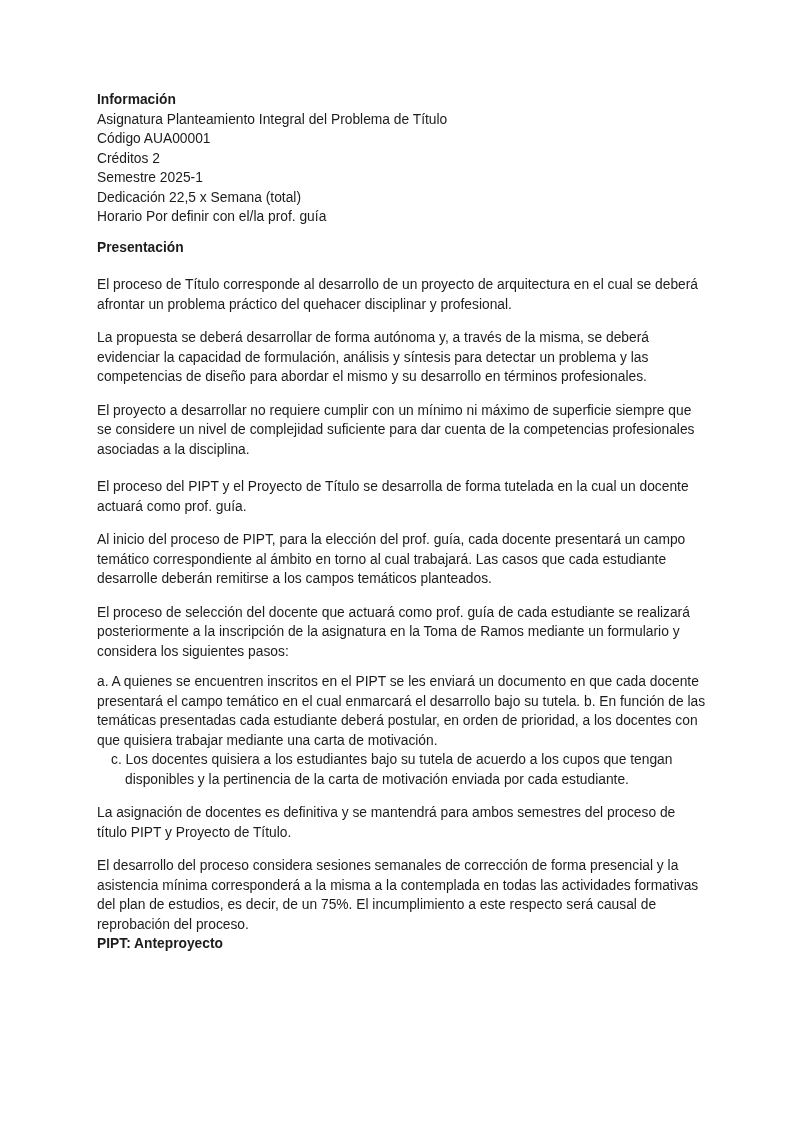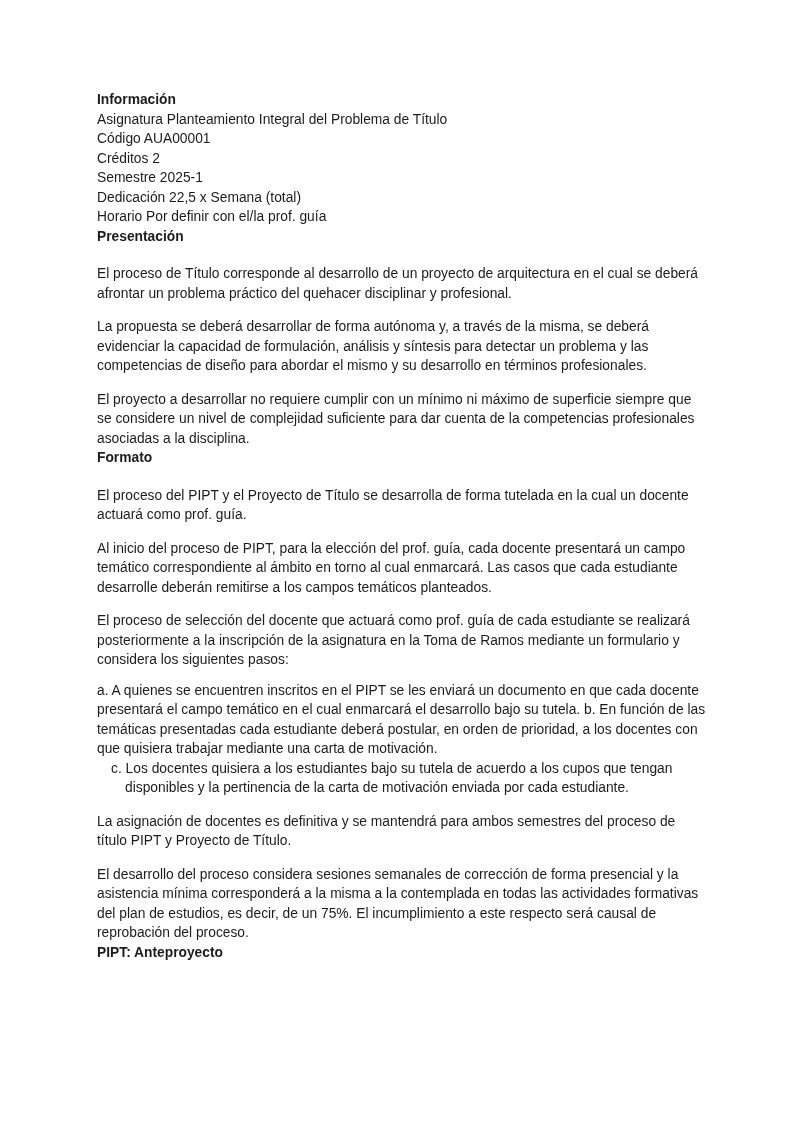--- a/index.html
+++ b/index.html
@@ -16,20 +16,21 @@
     height: 1132px;
     background: #ffffff;
     padding: 90px 94px 0 97px;
   }
   .page, .page p, .page .line, .page h2 {
     font-size: 13.8px;
     line-height: 19.5px;
   }
   h2 {
     font-weight: bold;
+    margin-top: 11px;
   }
   section:first-of-type h2 { margin-top: 0; }
   .line { margin: 0; }
   p { margin-top: 14px; }
   p.first { margin-top: 18px; }
   p.gap-lg { margin-top: 11px; }
   p.hang {
     margin-top: 0;
     padding-left: 28px;
     text-indent: -14px;
@@ -52,23 +53,22 @@
   </section>
 
   <section>
     <h2>Presentación</h2>
     <p class="first">El proceso de Título corresponde al desarrollo de un proyecto de arquitectura en el cual se deberá afrontar un problema práctico del quehacer disciplinar y profesional.</p>
     <p>La propuesta se deberá desarrollar de forma autónoma y, a través de la misma, se deberá evidenciar la capacidad de formulación, análisis y síntesis para detectar un problema y las competencias de diseño para abordar el mismo y su desarrollo en términos profesionales.</p>
     <p>El proyecto a desarrollar no requiere cumplir con un mínimo ni máximo de superficie siempre que se considere un nivel de complejidad suficiente para dar cuenta de la competencias profesionales asociadas a la disciplina.</p>
   </section>
 
   <section>
-    <h2>Formato</h2>
     <p class="first">El proceso del PIPT y el Proyecto de Título se desarrolla de forma tutelada en la cual un docente actuará como prof. guía.</p>
-    <p>Al inicio del proceso de PIPT, para la elección del prof. guía, cada docente presentará un campo temático correspondiente al ámbito en torno al cual enmarcará. Las casos que cada estudiante desarrolle deberán remitirse a los campos temáticos planteados.</p>
+    <p>Al inicio del proceso de PIPT, para la elección del prof. guía, cada docente presentará un campo temático correspondiente al ámbito en torno al cual trabajará. Las casos que cada estudiante desarrolle deberán remitirse a los campos temáticos planteados.</p>
     <p>El proceso de selección del docente que actuará como prof. guía de cada estudiante se realizará posteriormente a la inscripción de la asignatura en la Toma de Ramos mediante un formulario y considera los siguientes pasos:</p>
     <p class="gap-lg">a. A quienes se encuentren inscritos en el PIPT se les enviará un documento en que cada docente presentará el campo temático en el cual enmarcará el desarrollo bajo su tutela.  b. En función de las temáticas presentadas cada estudiante deberá postular, en orden de prioridad,  a los docentes con que quisiera trabajar mediante una carta de motivación.</p>
     <p class="hang">c. Los docentes quisiera a los estudiantes bajo su tutela de acuerdo a los cupos que tengan disponibles y la pertinencia de la carta de motivación enviada por cada estudiante.</p>
     <p>La asignación de docentes es definitiva y se mantendrá para ambos semestres del proceso de título PIPT y Proyecto de Título.</p>
     <p>El desarrollo del proceso considera sesiones semanales de corrección de forma presencial y la asistencia mínima corresponderá a la misma a la contemplada en todas las actividades formativas del plan de estudios, es decir, de un 75%. El incumplimiento a este respecto será causal de reprobación del proceso.</p>
   </section>
 
   <h2 class="tail">PIPT: Anteproyecto</h2>
 
 </div>

